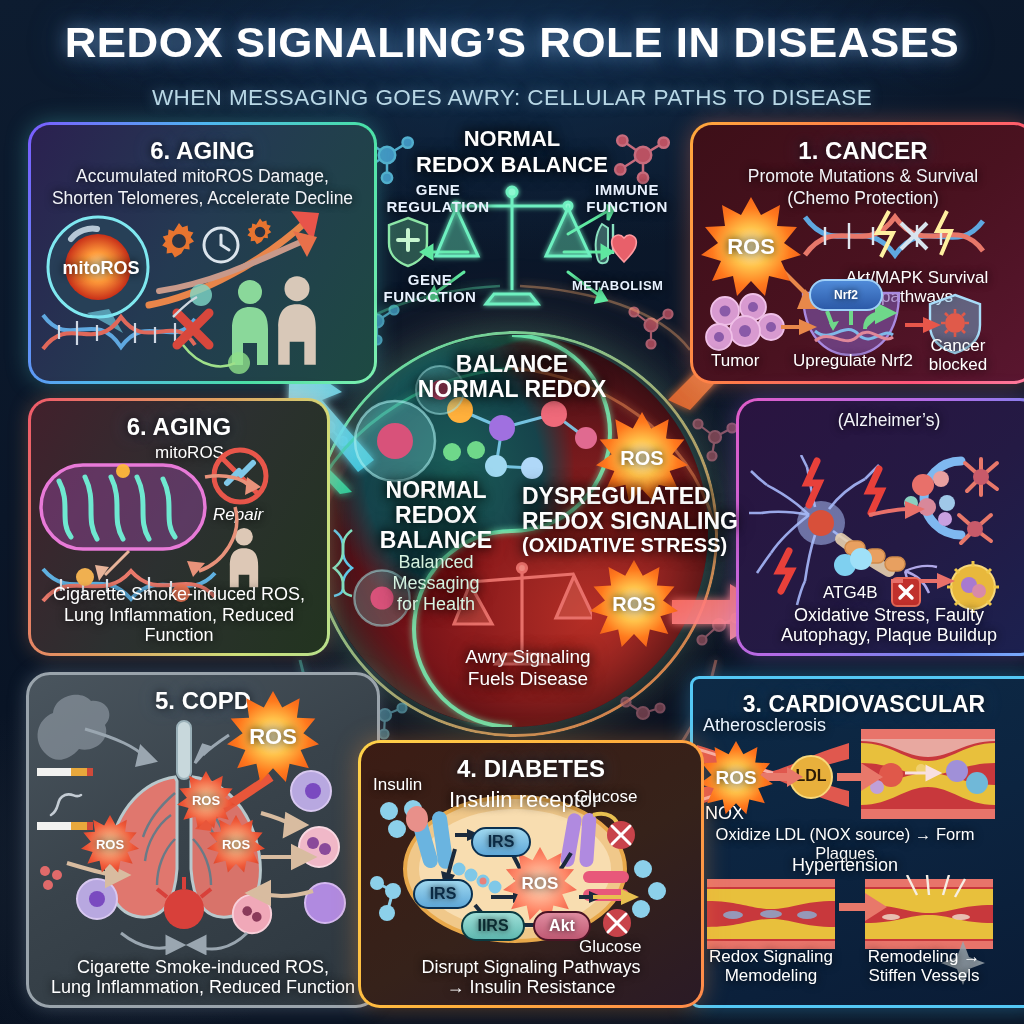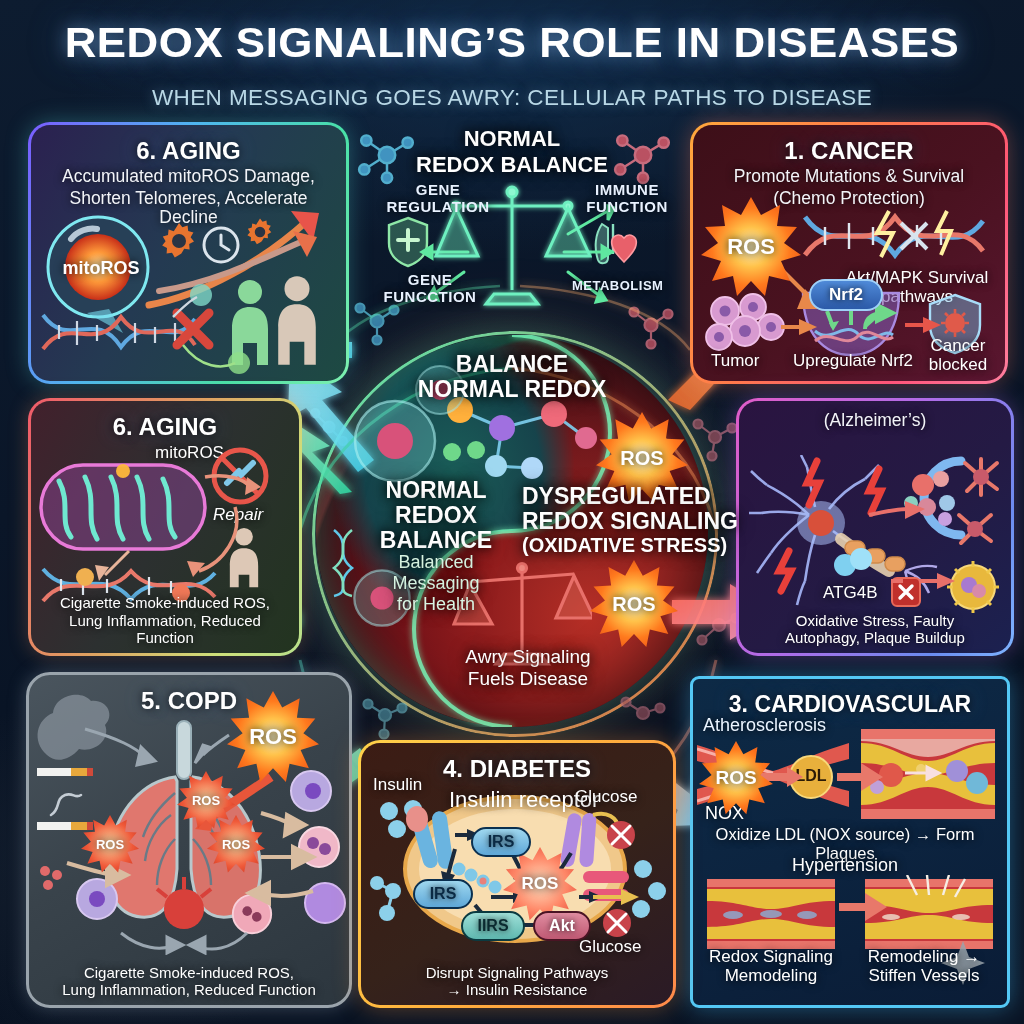--- a/index.html
+++ b/index.html
@@ -15,27 +15,27 @@
   
   .hdr{position:absolute;left:0;right:0;top:18px;text-align:center;z-index:40;}
   .title{font-size:43px;font-weight:bold;color:#ffffff;letter-spacing:.5px;
     text-shadow:0 0 18px rgba(150,200,255,.55),0 0 40px rgba(80,150,220,.35);
     transform:scaleX(1.02);}
   .subtitle{font-size:22.5px;color:#b9d8e6;margin-top:18px;letter-spacing:.4px;
     text-shadow:0 0 12px rgba(120,190,230,.5);}
 
   
   .panel{position:absolute;border-radius:22px;overflow:hidden;z-index:20;
-    box-shadow:0 0 20px rgba(0,0,0,.55);}
+    box-shadow:0 0 20px rgba(0,0,0,.55);padding-left:28px;}
   .panel .inner{position:absolute;inset:0;border-radius:22px;padding:8px 12px;box-sizing:border-box;}
   .ptitle{text-align:center;font-size:24px;font-weight:bold;color:#fff;
     text-shadow:0 0 10px rgba(0,0,0,.9),0 0 20px rgba(120,180,255,.3);margin-top:4px;}
   .psub{text-align:center;font-size:17.5px;color:#f2f4f8;line-height:1.12;margin-top:2px;
     text-shadow:0 0 8px rgba(0,0,0,.95);}
-  .pfoot{position:absolute;left:8px;right:8px;bottom:7px;text-align:center;font-size:15px;
+  .pfoot{position:absolute;left:8px;right:8px;bottom:7px;text-align:center;font-size:18px;
     color:#fff;line-height:1.15;text-shadow:0 0 9px rgba(0,0,0,.95);}
   .plabel{position:absolute;color:#fff;font-size:15.5px;text-shadow:0 0 8px rgba(0,0,0,.95);}
 
   
   #p-aging-top{left:28px;top:122px;width:315px;height:256px;
     background:linear-gradient(120deg,#2b2050 0%,#243a52 45%,#1d4a42 100%);
     border:3px solid transparent;
     background-image:linear-gradient(120deg,#2b2050 0%,#243a52 45%,#1d4a42 100%),
       linear-gradient(115deg,#7a5cff,#4fb6f0 38%,#49e0a8 72%,#7ef0b0);
     background-origin:border-box;background-clip:padding-box,border-box;
@@ -713,21 +713,21 @@
       <div class="plabel" style="left:18px;top:226px;font-size:17px;">Tumor</div>
 
       <svg style="position:absolute;left:106px;top:160px;width:104px;height:74px;" viewBox="0 0 104 74">
         <path d="M4 8 C4 50 26 70 52 70 C78 70 100 50 100 8 Z" fill="rgba(130,90,180,.6)" stroke="#a98ae0" stroke-width="2.4"></path>
         <path d="M16 46 C32 60 46 34 60 50 C72 62 84 42 94 50" stroke="#7fb8e8" stroke-width="3" fill="none"></path>
         <path d="M16 56 C32 42 46 66 60 50 C72 40 84 60 94 52" stroke="#e0889a" stroke-width="3" fill="none"></path>
         <path d="M28 26 L34 42 M52 22 L52 40" stroke="#6fd88a" stroke-width="4" fill="none"></path>
         <path d="M30 38 L34 46 L40 36 Z" fill="#6fd88a"></path>
         <path d="M66 44 C66 30 78 28 84 28 M78 20 L94 28 L78 36 Z" stroke="#6fd88a" stroke-width="4" fill="#6fd88a"></path>
       </svg>
-      <div class="chip" style="left:116px;top:154px;width:70px;height:28px;font-size:17px;
+      <div class="chip" style="left:116px;top:154px;width:70px;height:28px;font-size:12px;
                   background:linear-gradient(180deg,#4f8ad8,#2c5aa8);border:2px solid #9fd0f8;text-align:right;">Nrf2</div>
       <div class="plabel" style="left:100px;top:226px;font-size:17px;">Upregulate Nrf2</div>
 
       <svg style="position:absolute;left:234px;top:168px;width:56px;height:62px;" viewBox="0 0 56 62">
         <path d="M28 2 L53 11 V32 C53 48 41 56 28 60 C15 56 3 48 3 32 V11 Z" fill="rgba(120,190,230,.45)" stroke="#a8dcf8" stroke-width="2.4"></path>
         <circle cx="28" cy="30" r="10" fill="#e05a4a"></circle>
         <g stroke="#e05a4a" stroke-width="2.6">
           <line x1="28" y1="16" x2="28" y2="20"></line>
             <line x1="28" y1="40" x2="28" y2="44"></line>
           <line x1="14" y1="30" x2="18" y2="30"></line>

